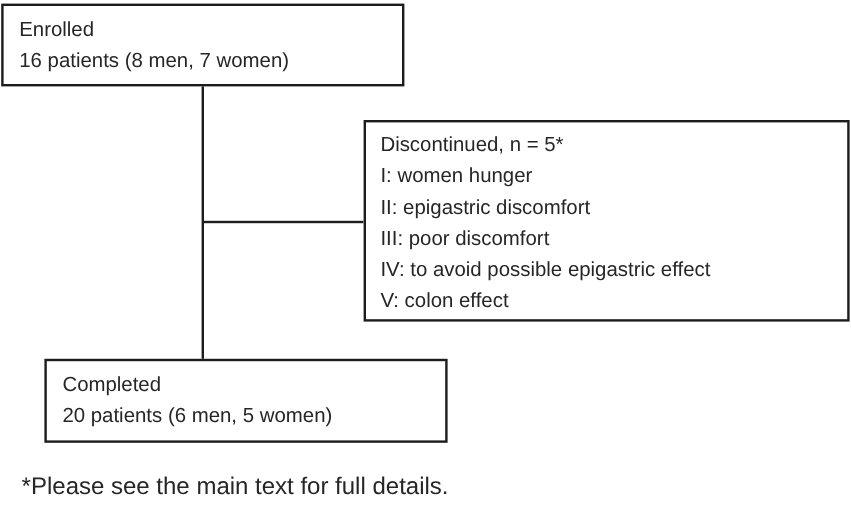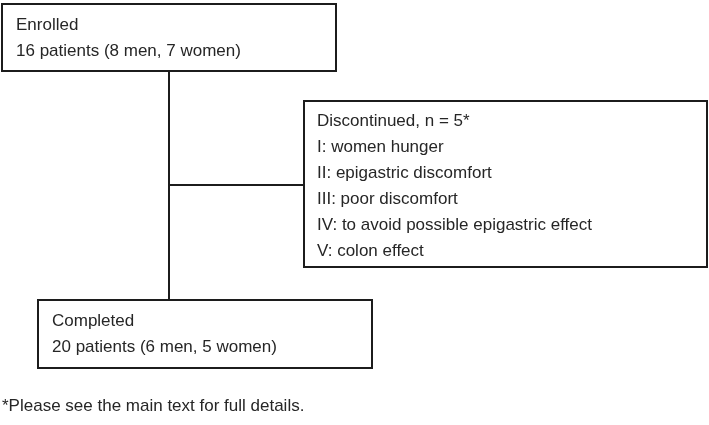--- a/index.html
+++ b/index.html
@@ -51,22 +51,22 @@
   .line-vertical{
     left:168px; top:72px;
     width:2px; height:228px;
   }
   .line-horizontal{
     left:170px; top:184px;
     width:133px; height:2px;
   }
   .footnote{
     position:absolute;
-    left:2px; top:393px;
-    font-size:17px;
+    left:18px; top:393px;
+    font-size:20px;
     line-height:26px;
     color:var(--text-color);
   }
   .box-line{display:block;}
 </style>
 </head>
 <body>
 
 <div class="canvas">
 

